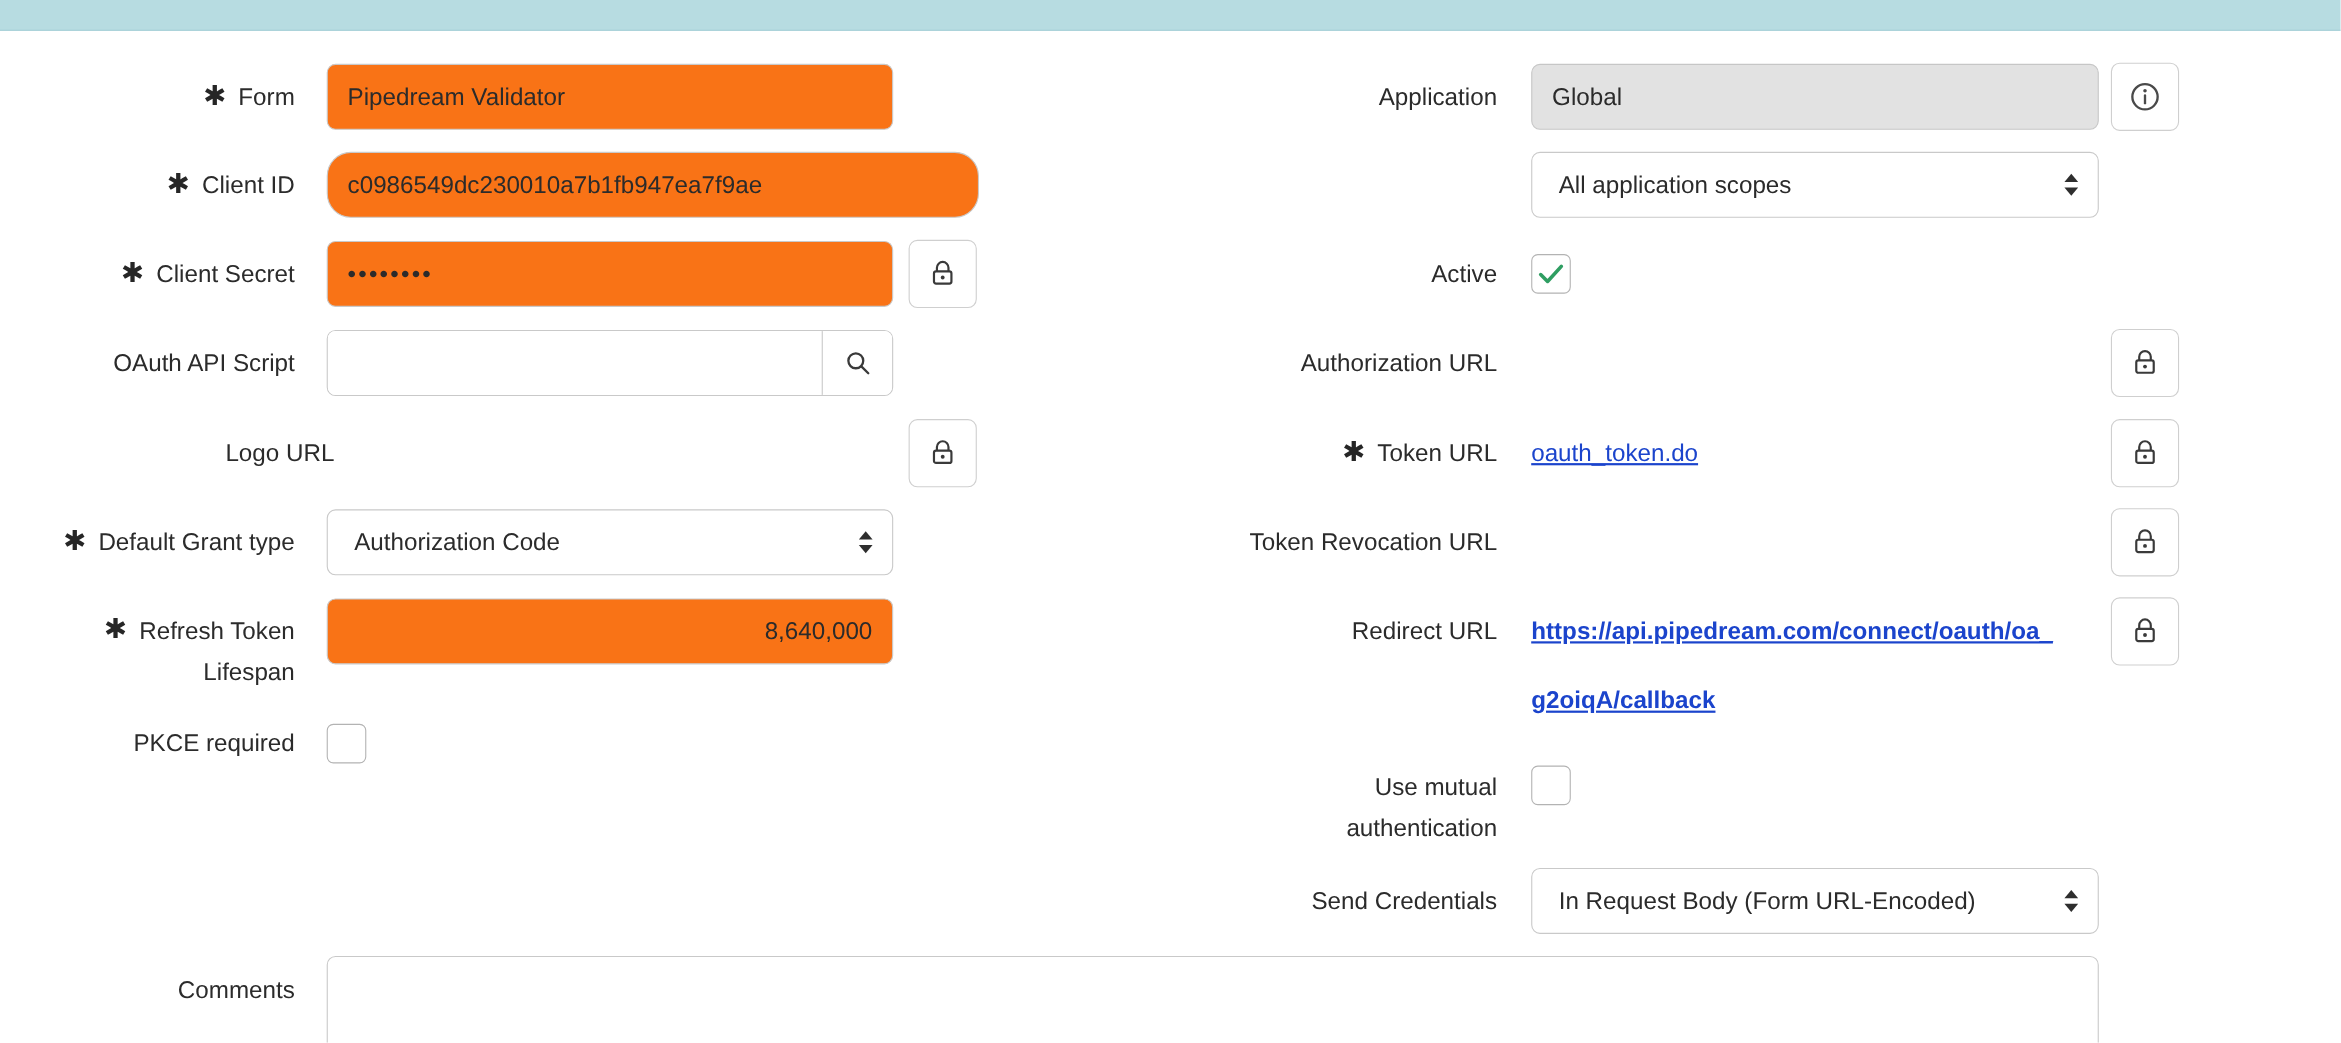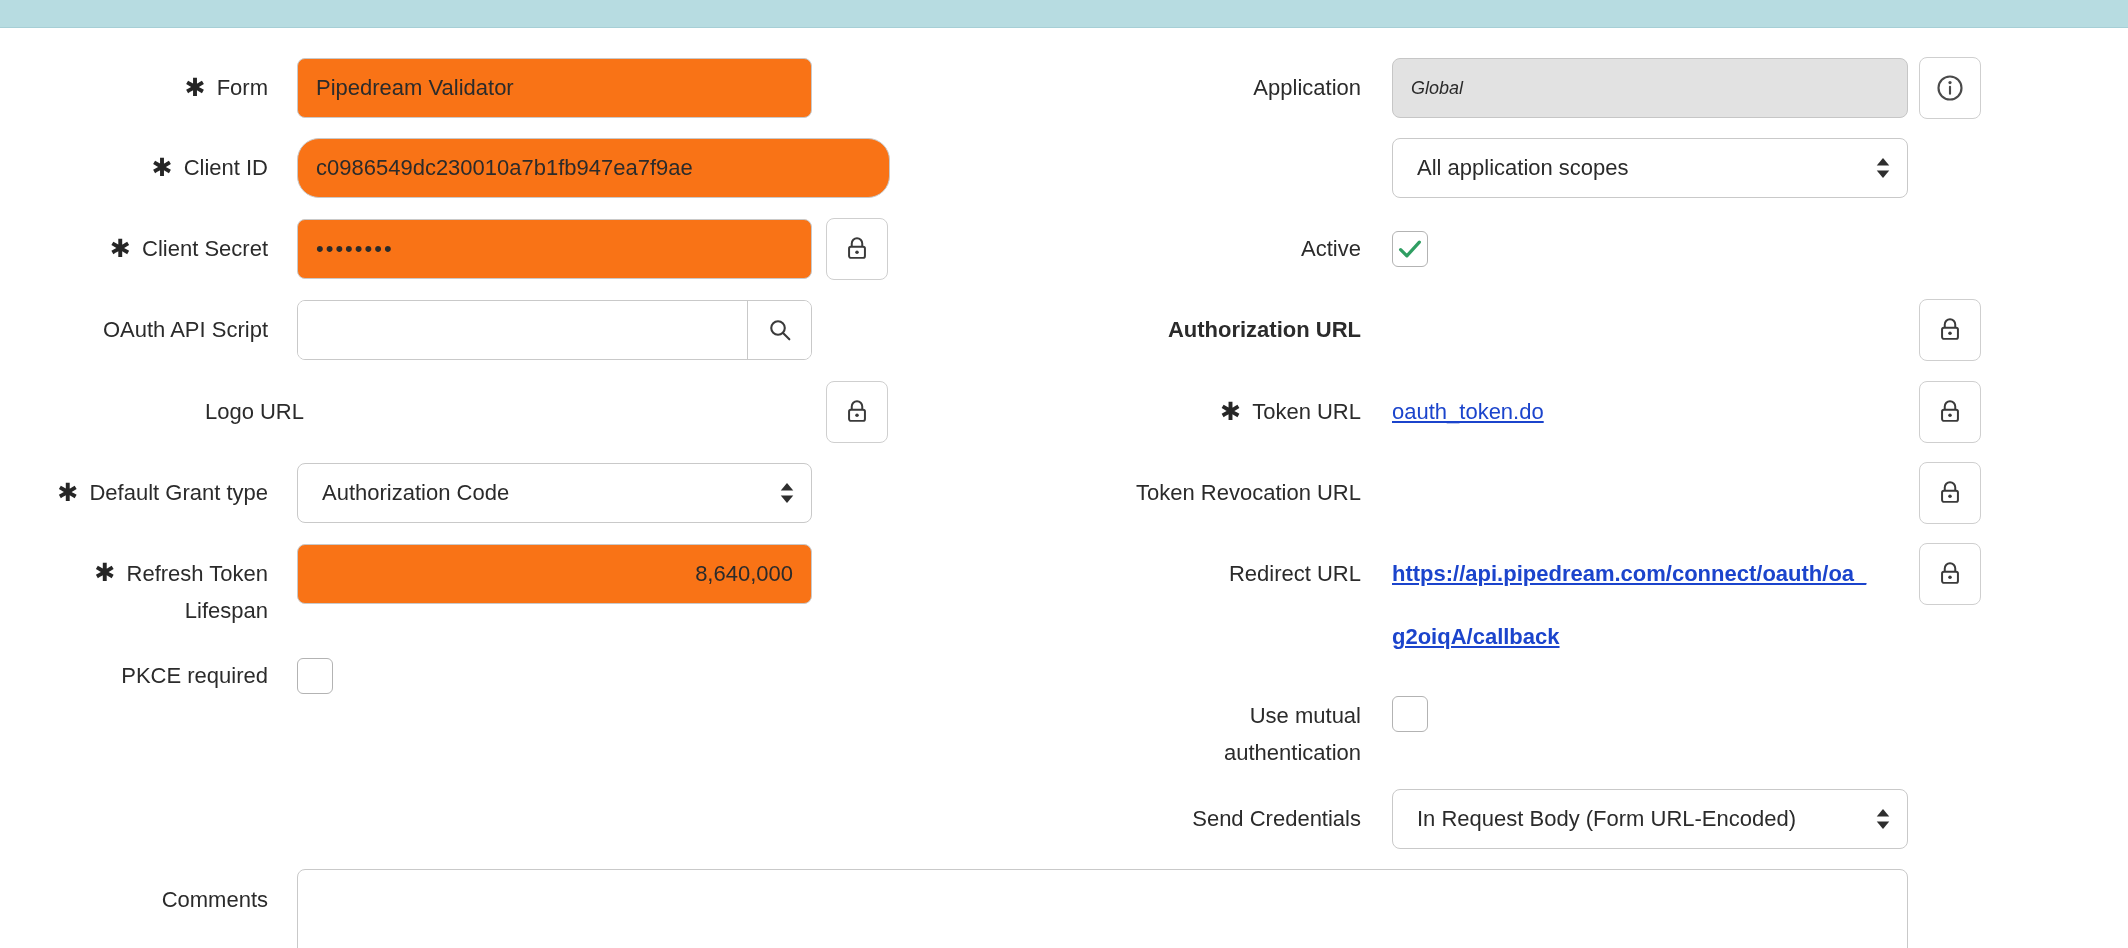--- a/index.html
+++ b/index.html
@@ -27,21 +27,21 @@
            align-items:center;justify-content:center;cursor:pointer;padding:0;}
 
   .icon-btn{position:absolute;width:62px;height:62px;box-sizing:border-box;border:1.5px solid #cfcfcf;
             border-radius:8px;background:#fff;display:flex;align-items:center;justify-content:center;
             cursor:pointer;padding:0;}
 
   .select{position:absolute;height:60px;box-sizing:border-box;border:1.5px solid #c9c9c9;border-radius:8px;
           background:#fff;display:flex;align-items:center;justify-content:space-between;gap:8px;
           font-size:22px;padding:0 14px 0 24px;cursor:pointer;white-space:nowrap;}
   .readonly{position:absolute;height:60px;box-sizing:border-box;border:1.5px solid #c6c6c6;border-radius:8px;
-            background:#e2e2e2;display:flex;align-items:center;font-size:18px;padding:0 18px;color:#2b2b2b;font-style:italic;}
+            background:#e2e2e2;display:flex;align-items:center;font-size:22px;padding:0 18px;color:#2b2b2b;}
 
   .checkbox{position:absolute;width:36px;height:36px;box-sizing:border-box;border:1.5px solid #b3b3b3;
             border-radius:6px;background:#fff;display:flex;align-items:center;justify-content:center;
             cursor:pointer;padding:0;}
 
   .link{position:absolute;font-size:22px;color:#1b44cc;cursor:pointer;text-decoration:underline;}
   .link-2line{text-decoration:none;font-weight:bold;}
   .link-2line .link-line{display:block;height:63px;line-height:63px;text-decoration:underline;}
 
   .comments{position:absolute;box-sizing:border-box;border:1.5px solid #c9c9c9;border-radius:8px;
@@ -160,21 +160,21 @@
 
   <div class="lbl lbl-right" style="top:218px;">
     <span>Active</span>
   </div>
   <div class="checkbox" style="left:1392px;top:231px;">
     <svg width="30" height="30" viewBox="0 0 24 24" fill="none" stroke="#2f9e62" stroke-width="2.6" stroke-linecap="round" stroke-linejoin="round">
       <path d="M4.5 12.5 L9.5 17.5 L19.5 6.5"></path>
     </svg>
   </div>
 
-  <div class="lbl lbl-right" style="top:299px;font-weight:bold;">
+  <div class="lbl lbl-right" style="top:299px;">
     <span>Authorization URL</span>
   </div>
   <button class="icon-btn" style="left:1919px;top:299px;">
     <svg width="28" height="28" viewBox="0 0 24 24" fill="none" stroke="#3a3a3a" stroke-width="1.7">
       <path d="M7.5 10V7.2a4.5 4.5 0 0 1 9 0V10"></path>
       <rect x="5.2" y="10" width="13.6" height="9.6" rx="1.6"></rect>
       <circle cx="12" cy="14.8" r="1.5" fill="#3a3a3a" stroke="none"></circle>
     </svg>
   </button>
 

